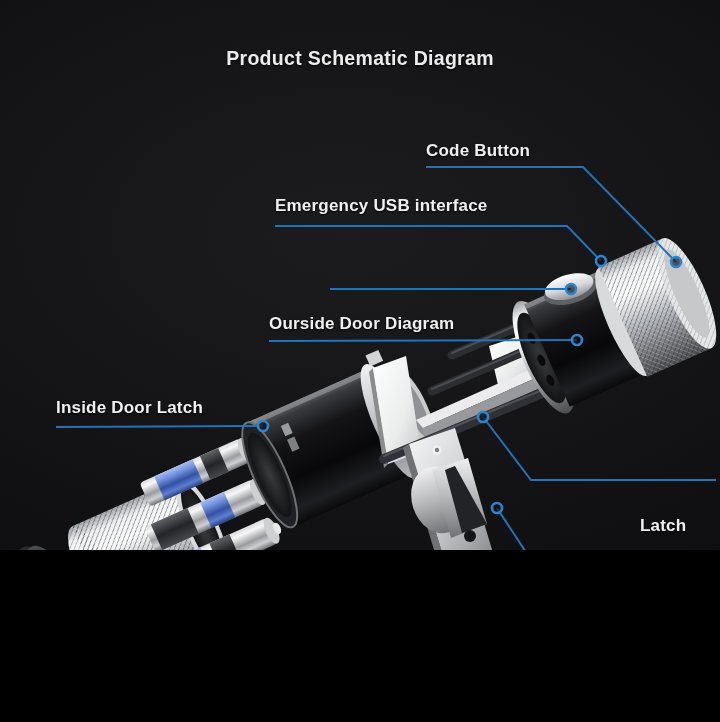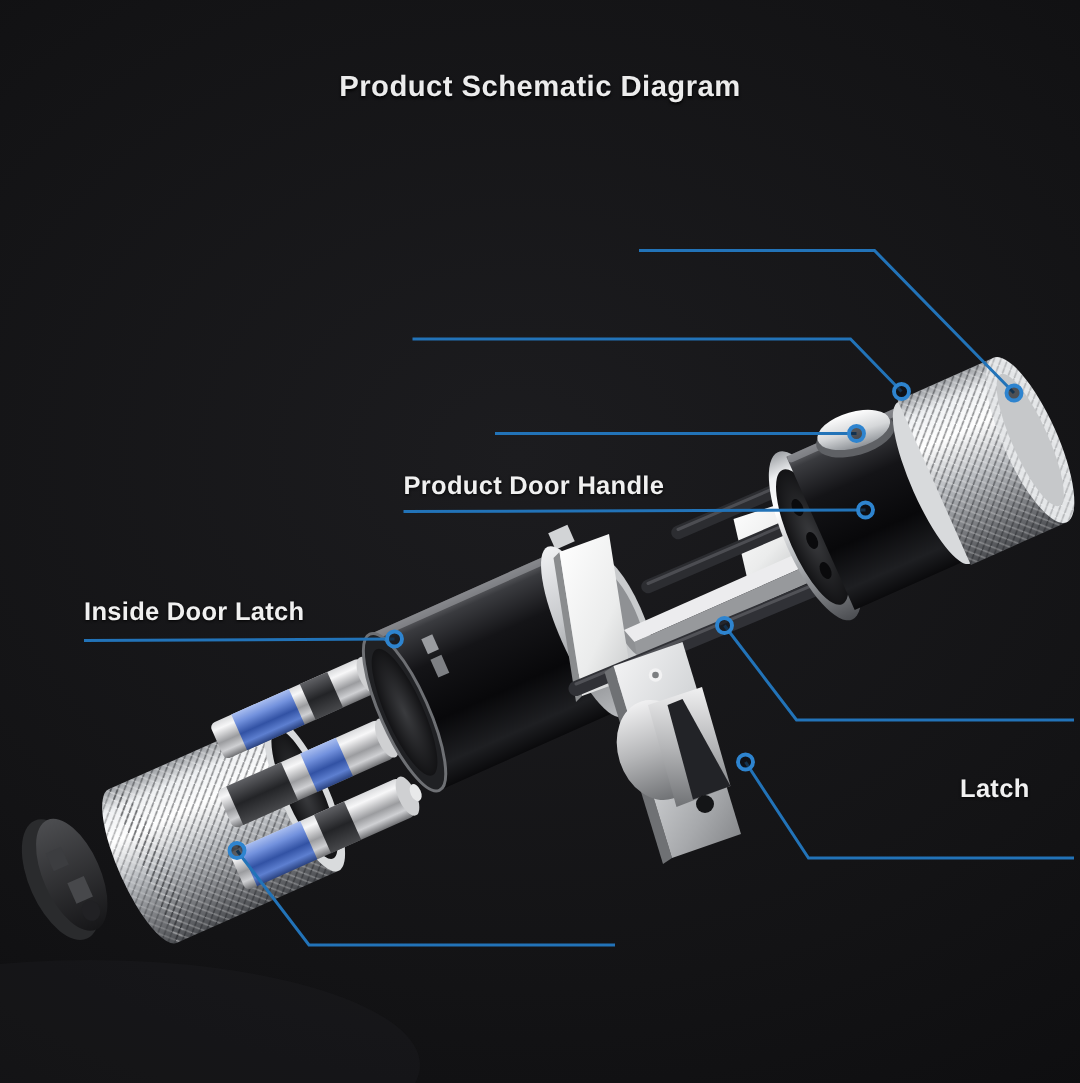--- a/index.html
+++ b/index.html
@@ -1,17 +1,17 @@
 <!DOCTYPE html>
 <html><head>
 <meta charset="utf-8">
 <style>
   html,body{margin:0;padding:0;background:#000;}
   .stage{
-    position:relative;width:720px;height:722px;overflow:hidden;
+    position:relative;width:720px;height:550px;overflow:hidden;
     background:radial-gradient(120% 95% at 48% 42%, #1c1c1f 0%, #131315 52%, #09090b 100%);
     font-family:"Liberation Sans", sans-serif;
   }
   .scene{position:absolute;left:0;top:0;width:720px;height:722px;}
   .title{
     position:absolute;top:47px;left:0;width:100%;text-align:center;
     font-size:19.5px;font-weight:bold;color:#ececec;letter-spacing:.3px;
     text-shadow:0 1px 2px rgba(0,0,0,.9);
   }
   .lbl{
@@ -245,16 +245,18 @@
       <circle cx="571" cy="289" r="5"></circle>
       <circle cx="577" cy="340" r="5"></circle>
       <circle cx="263" cy="426" r="5"></circle>
       <circle cx="483" cy="417" r="5"></circle>
       <circle cx="497" cy="508" r="5"></circle>
       <circle cx="158" cy="567" r="5"></circle>
     </g>
   </svg>
 
   <div class="title">Product Schematic Diagram</div>
-  <div class="lbl lbl-outside">Product Door Handle</div>
+  <div class="lbl lbl-code">Code Button</div>
+  <div class="lbl lbl-usb">Emergency USB interface</div>
+  <div class="lbl lbl-outside">Ourside Door Diagram</div>
   <div class="lbl lbl-inside">Inside Door Latch</div>
   <div class="lbl lbl-latch">Latch</div>
 </div>
 
 </body></html>

